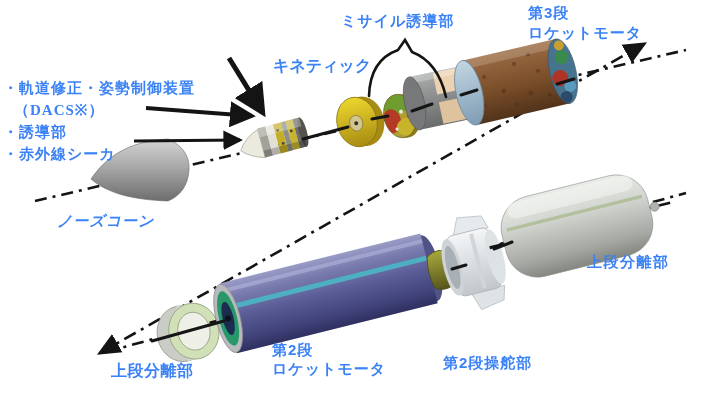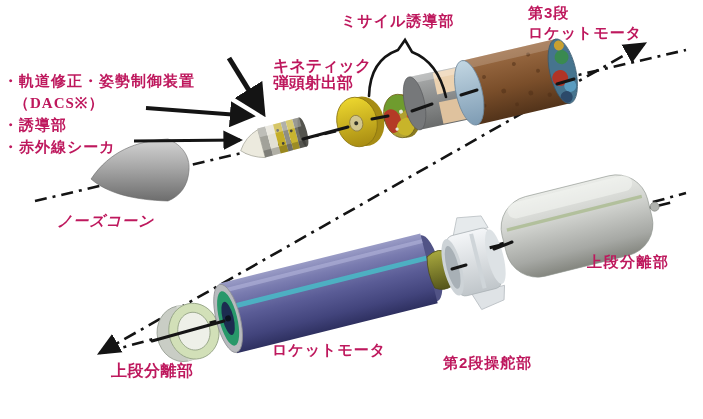--- a/index.html
+++ b/index.html
@@ -6,21 +6,21 @@
   body{
     width:703px;height:419px;overflow:hidden;position:relative;
     background:#ffffff;
     font-family:"Liberation Sans", sans-serif;
   }
   .stage{position:absolute;inset:0;width:703px;height:419px;}
   svg.gfx{position:absolute;left:0;top:0;}
   .lbl{
     position:absolute;
     font-weight:700;
-    color:#be185d;
+    color:#3b82f6;
     white-space:nowrap;
     line-height:1.15;
   }
   .lbl .ln{display:block;}
 </style>
 </head>
 <body>
 
 <div class="stage">
 
@@ -216,43 +216,43 @@
       <line x1="494" y1="249" x2="512" y2="242"></line>
     </g>
 
     <line x1="229" y1="58" x2="263" y2="113" stroke="#141414" stroke-width="5" marker-end="url(#mA)"></line>
     <line x1="146" y1="108" x2="252" y2="116" stroke="#141414" stroke-width="4" marker-end="url(#mA)"></line>
     <line x1="134" y1="141" x2="240" y2="140" stroke="#141414" stroke-width="3" marker-end="url(#mA)"></line>
     <path d="M369,96 Q370,60 398,50 L405,40 L412,52 Q438,62 446,97" fill="none" stroke="#141414" stroke-width="2.6" stroke-linecap="round"></path>
   </svg>
 
 
-  <div class="lbl" style="left:3px;top:70px;font-size:15px;letter-spacing:1px;line-height:22px;">
+  <div class="lbl" style="left:3px;top:77px;font-size:15px;letter-spacing:1px;line-height:22px;">
     <span class="ln">・軌道修正・姿勢制御装置</span>
     <span class="ln" style="padding-left:11px;font-family:Liberation Serif, serif;">（DACS※）</span>
     <span class="ln">・誘導部</span>
     <span class="ln">・赤外線シーカ</span>
   </div>
 
   <div class="lbl" style="left:273px;top:57px;font-size:16px;line-height:17px;">
     <span class="ln">キネティック</span>
-    <span class="ln">弾頭射出部</span>
   </div>
 
   <div class="lbl" style="left:341px;top:12px;font-size:15px;letter-spacing:1px;">ミサイル誘導部</div>
 
   <div class="lbl" style="left:528px;top:3px;font-size:15px;letter-spacing:1px;line-height:20px;">
     <span class="ln">第3段</span>
     <span class="ln">ロケットモータ</span>
   </div>
 
   <div class="lbl" style="left:57px;top:212px;font-size:15px;letter-spacing:1px;font-style:italic;">ノーズコーン</div>
 
   <div class="lbl" style="left:111px;top:362px;font-size:16px;letter-spacing:0.5px;">上段分離部</div>
 
   <div class="lbl" style="left:272px;top:340px;font-size:15px;letter-spacing:1px;line-height:19px;">
+    <span class="ln">第2段</span>
     <span class="ln">ロケットモータ</span>
   </div>
 
   <div class="lbl" style="left:443px;top:310px;font-size:15px;letter-spacing:1px;margin-top:44px;">第2段操舵部</div>
 
   <div class="lbl" style="left:587px;top:253px;font-size:15px;letter-spacing:1.5px;">上段分離部</div>
 </div>
 
 </body></html>

